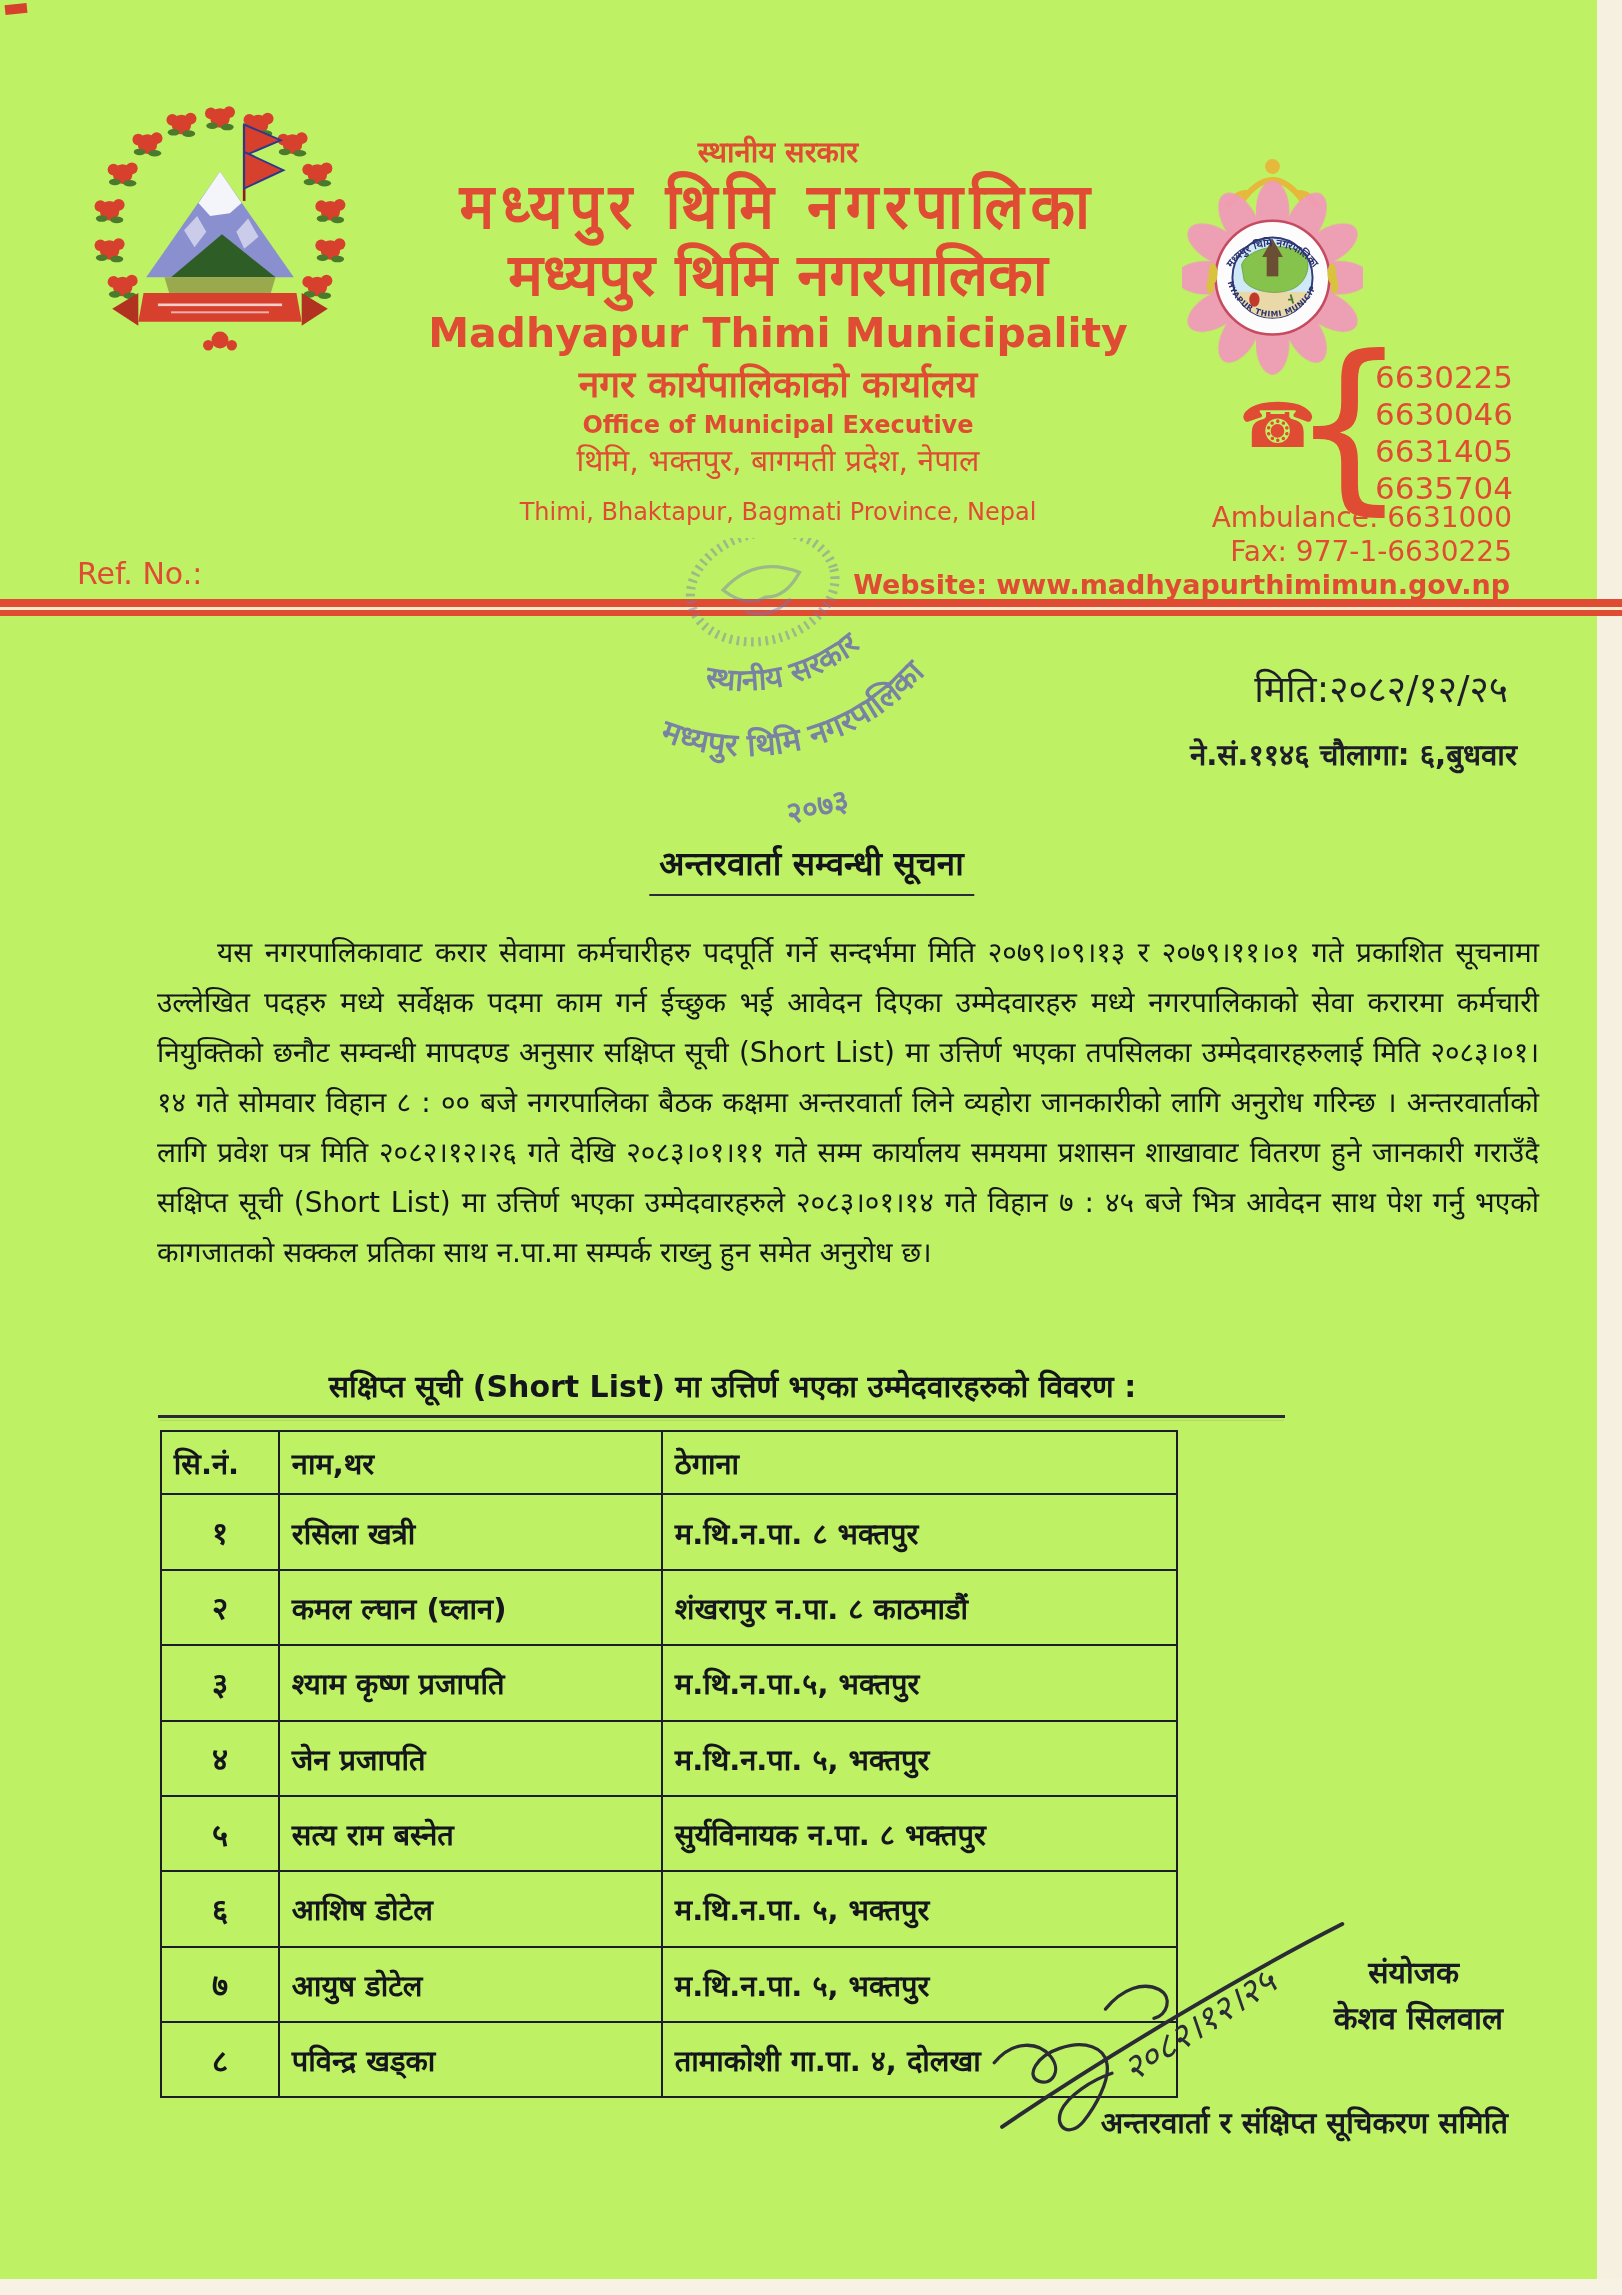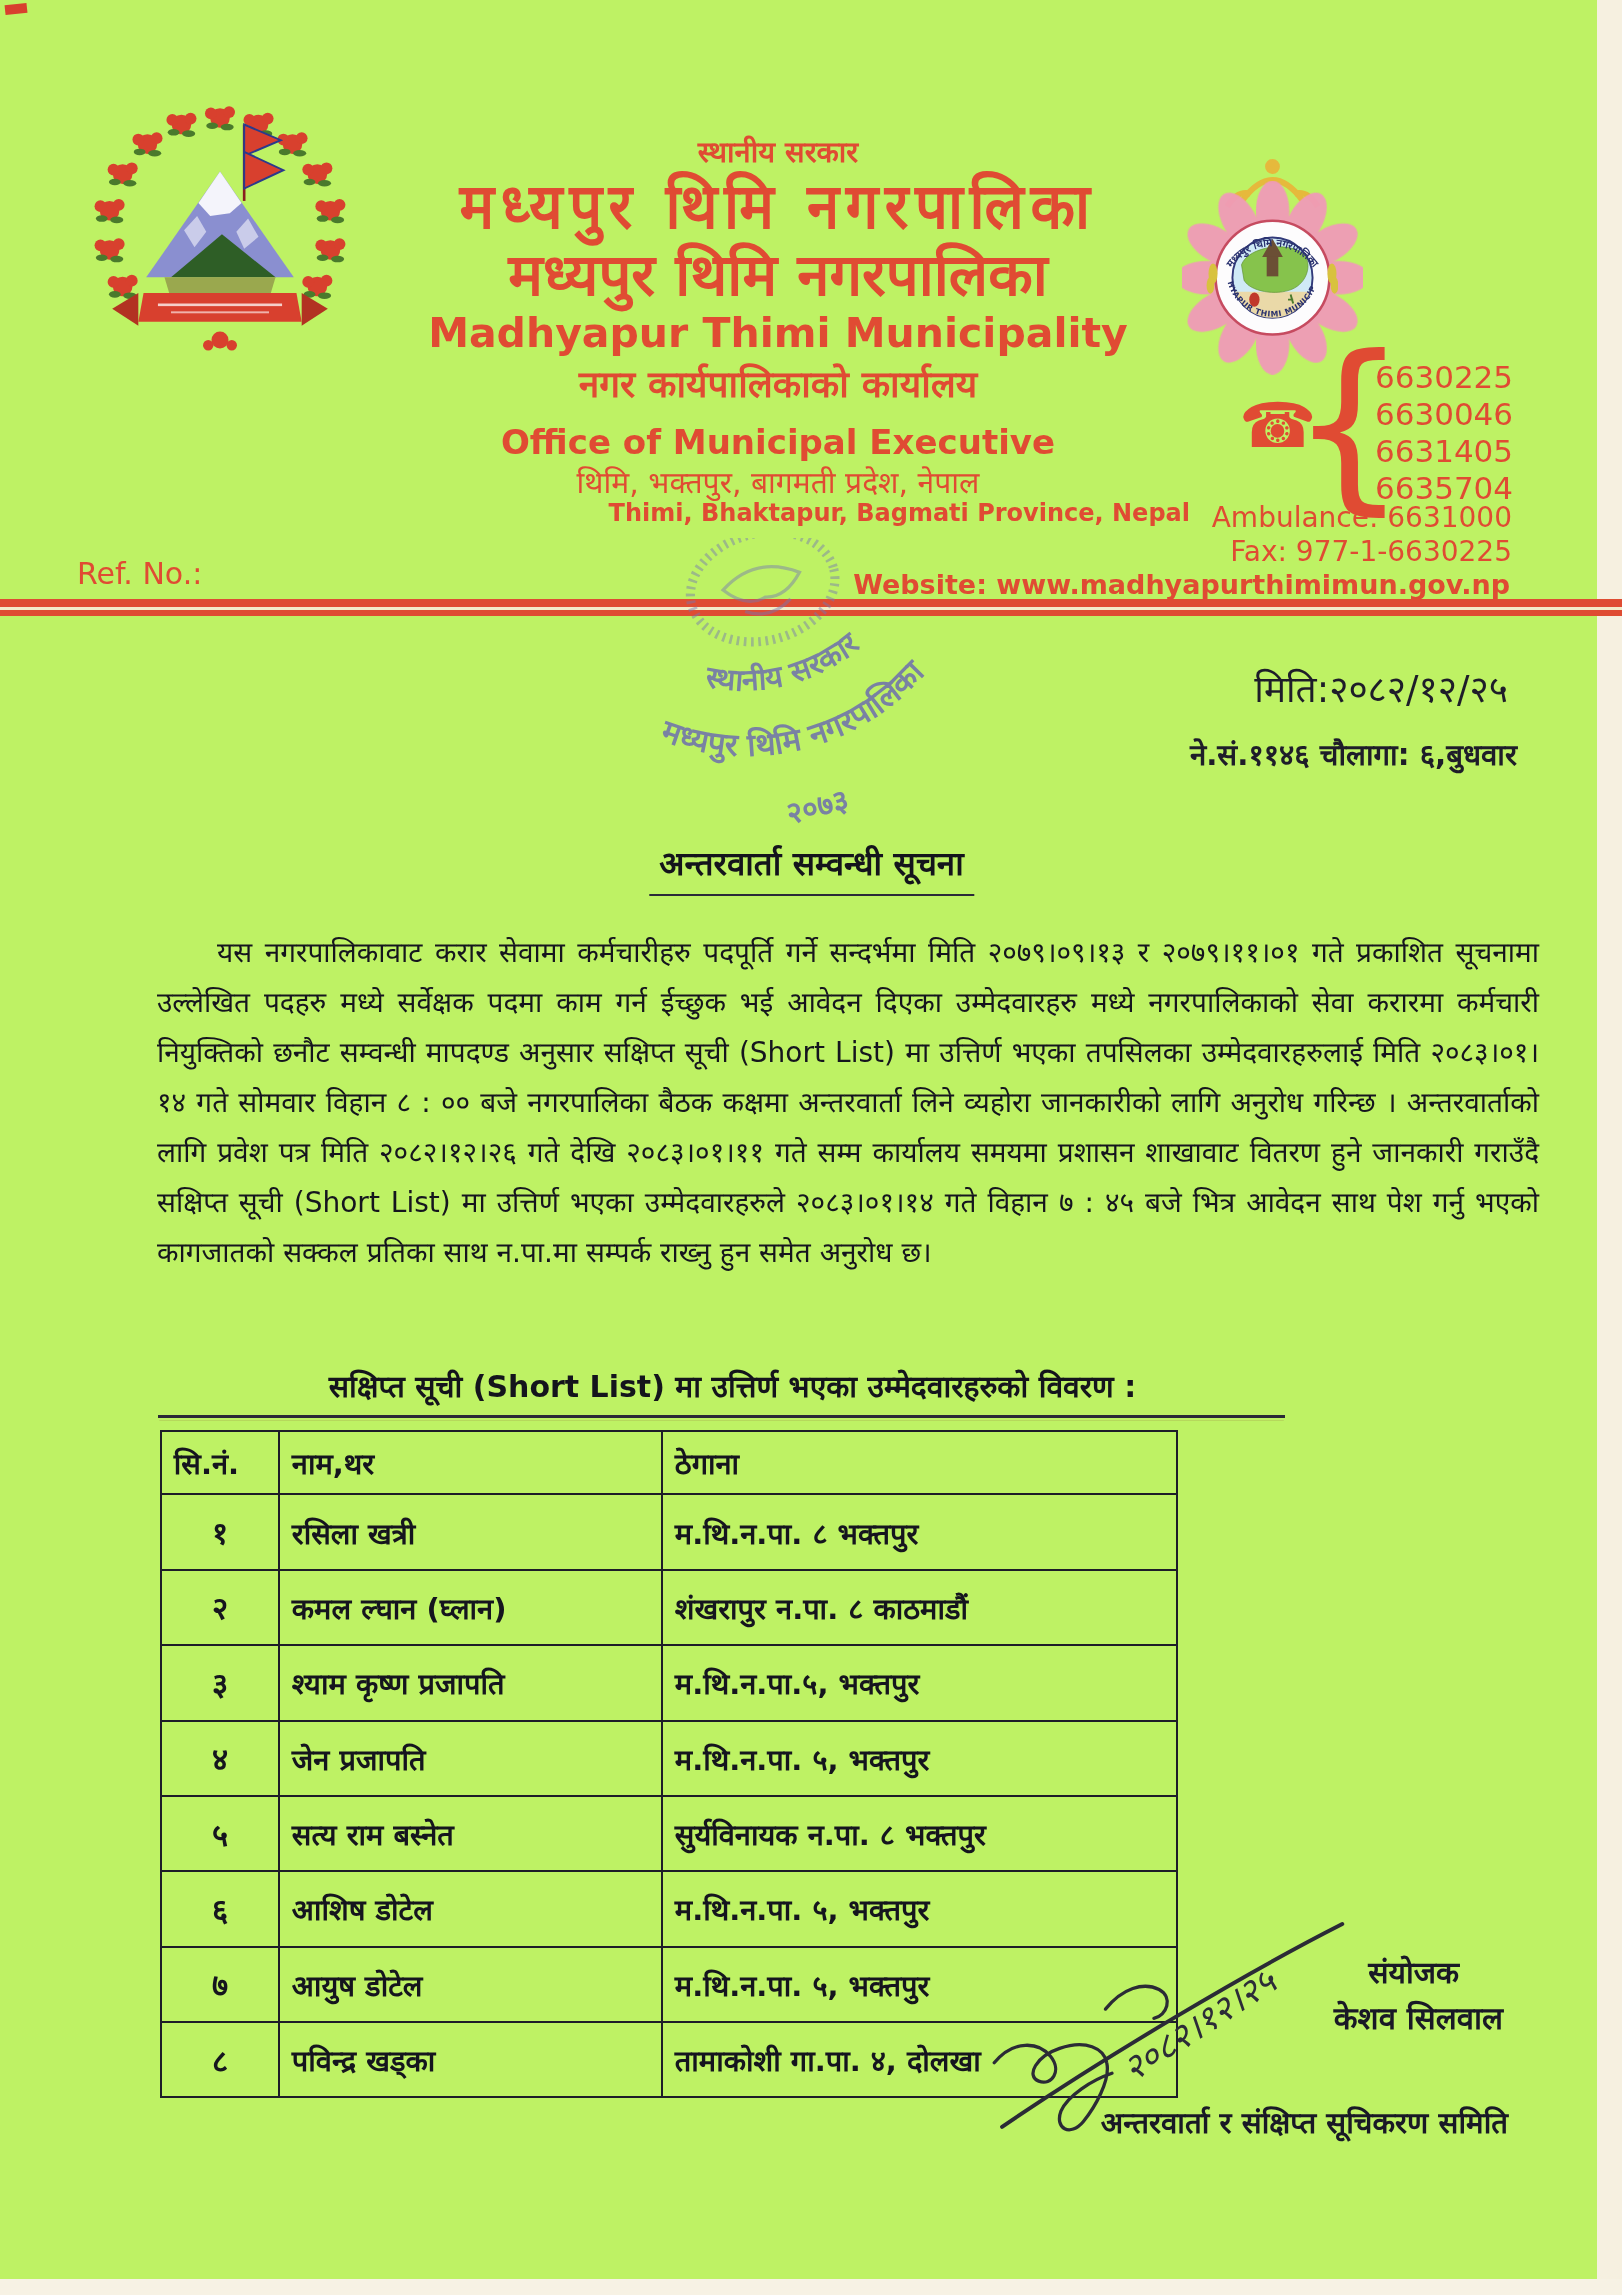--- a/index.html
+++ b/index.html
@@ -23,23 +23,23 @@
   }
   .hdr-label-np{font-size:29px;font-weight:600;}
   .hdr-decorative{
     font-size:58px;font-weight:bold;letter-spacing:6.5px;
     transform:scaleY(1.08);margin-top:5.2px;white-space:nowrap;
   }
   .hdr-title-np{font-size:58px;font-weight:bold;margin-top:3.9px;white-space:nowrap;}
   .hdr-localgov{font-size:29px;margin-top:11.8px;}
   .hdr-muni-en{font-size:41px;font-weight:bold;margin-top:3.9px;}
   .hdr-office-np{font-size:37px;font-weight:bold;margin-top:6.5px;}
-  .hdr-office-en{font-size:34px;font-weight:bold;margin-top:18px;}
+  .hdr-office-en{font-size:24px;font-weight:bold;margin-top:7px;}
   .hdr-addr-np{font-size:30px;margin-top:5.2px;}
-  .hdr-addr-en{font-size:24px;font-weight:bold;margin-top:0;text-align:right;}
+  .hdr-addr-en{font-size:24px;font-weight:normal;margin-top:21px;}
 
   .ref-no{position:absolute;left:77px;top:556px;font-size:30px;color:#e04b33;font-weight:500;}
 
   .separator{
     position:absolute;left:0;top:599px;width:1623px;height:17.7px;
     background:linear-gradient(to bottom,#df4c33 0 42%,#f3ecca 42% 60%,#df4c33 60% 92%,transparent 92%);
   }
 
   
   .phone-icon{position:absolute;left:1239px;top:389px;font-size:62px;color:#e04b33;}

